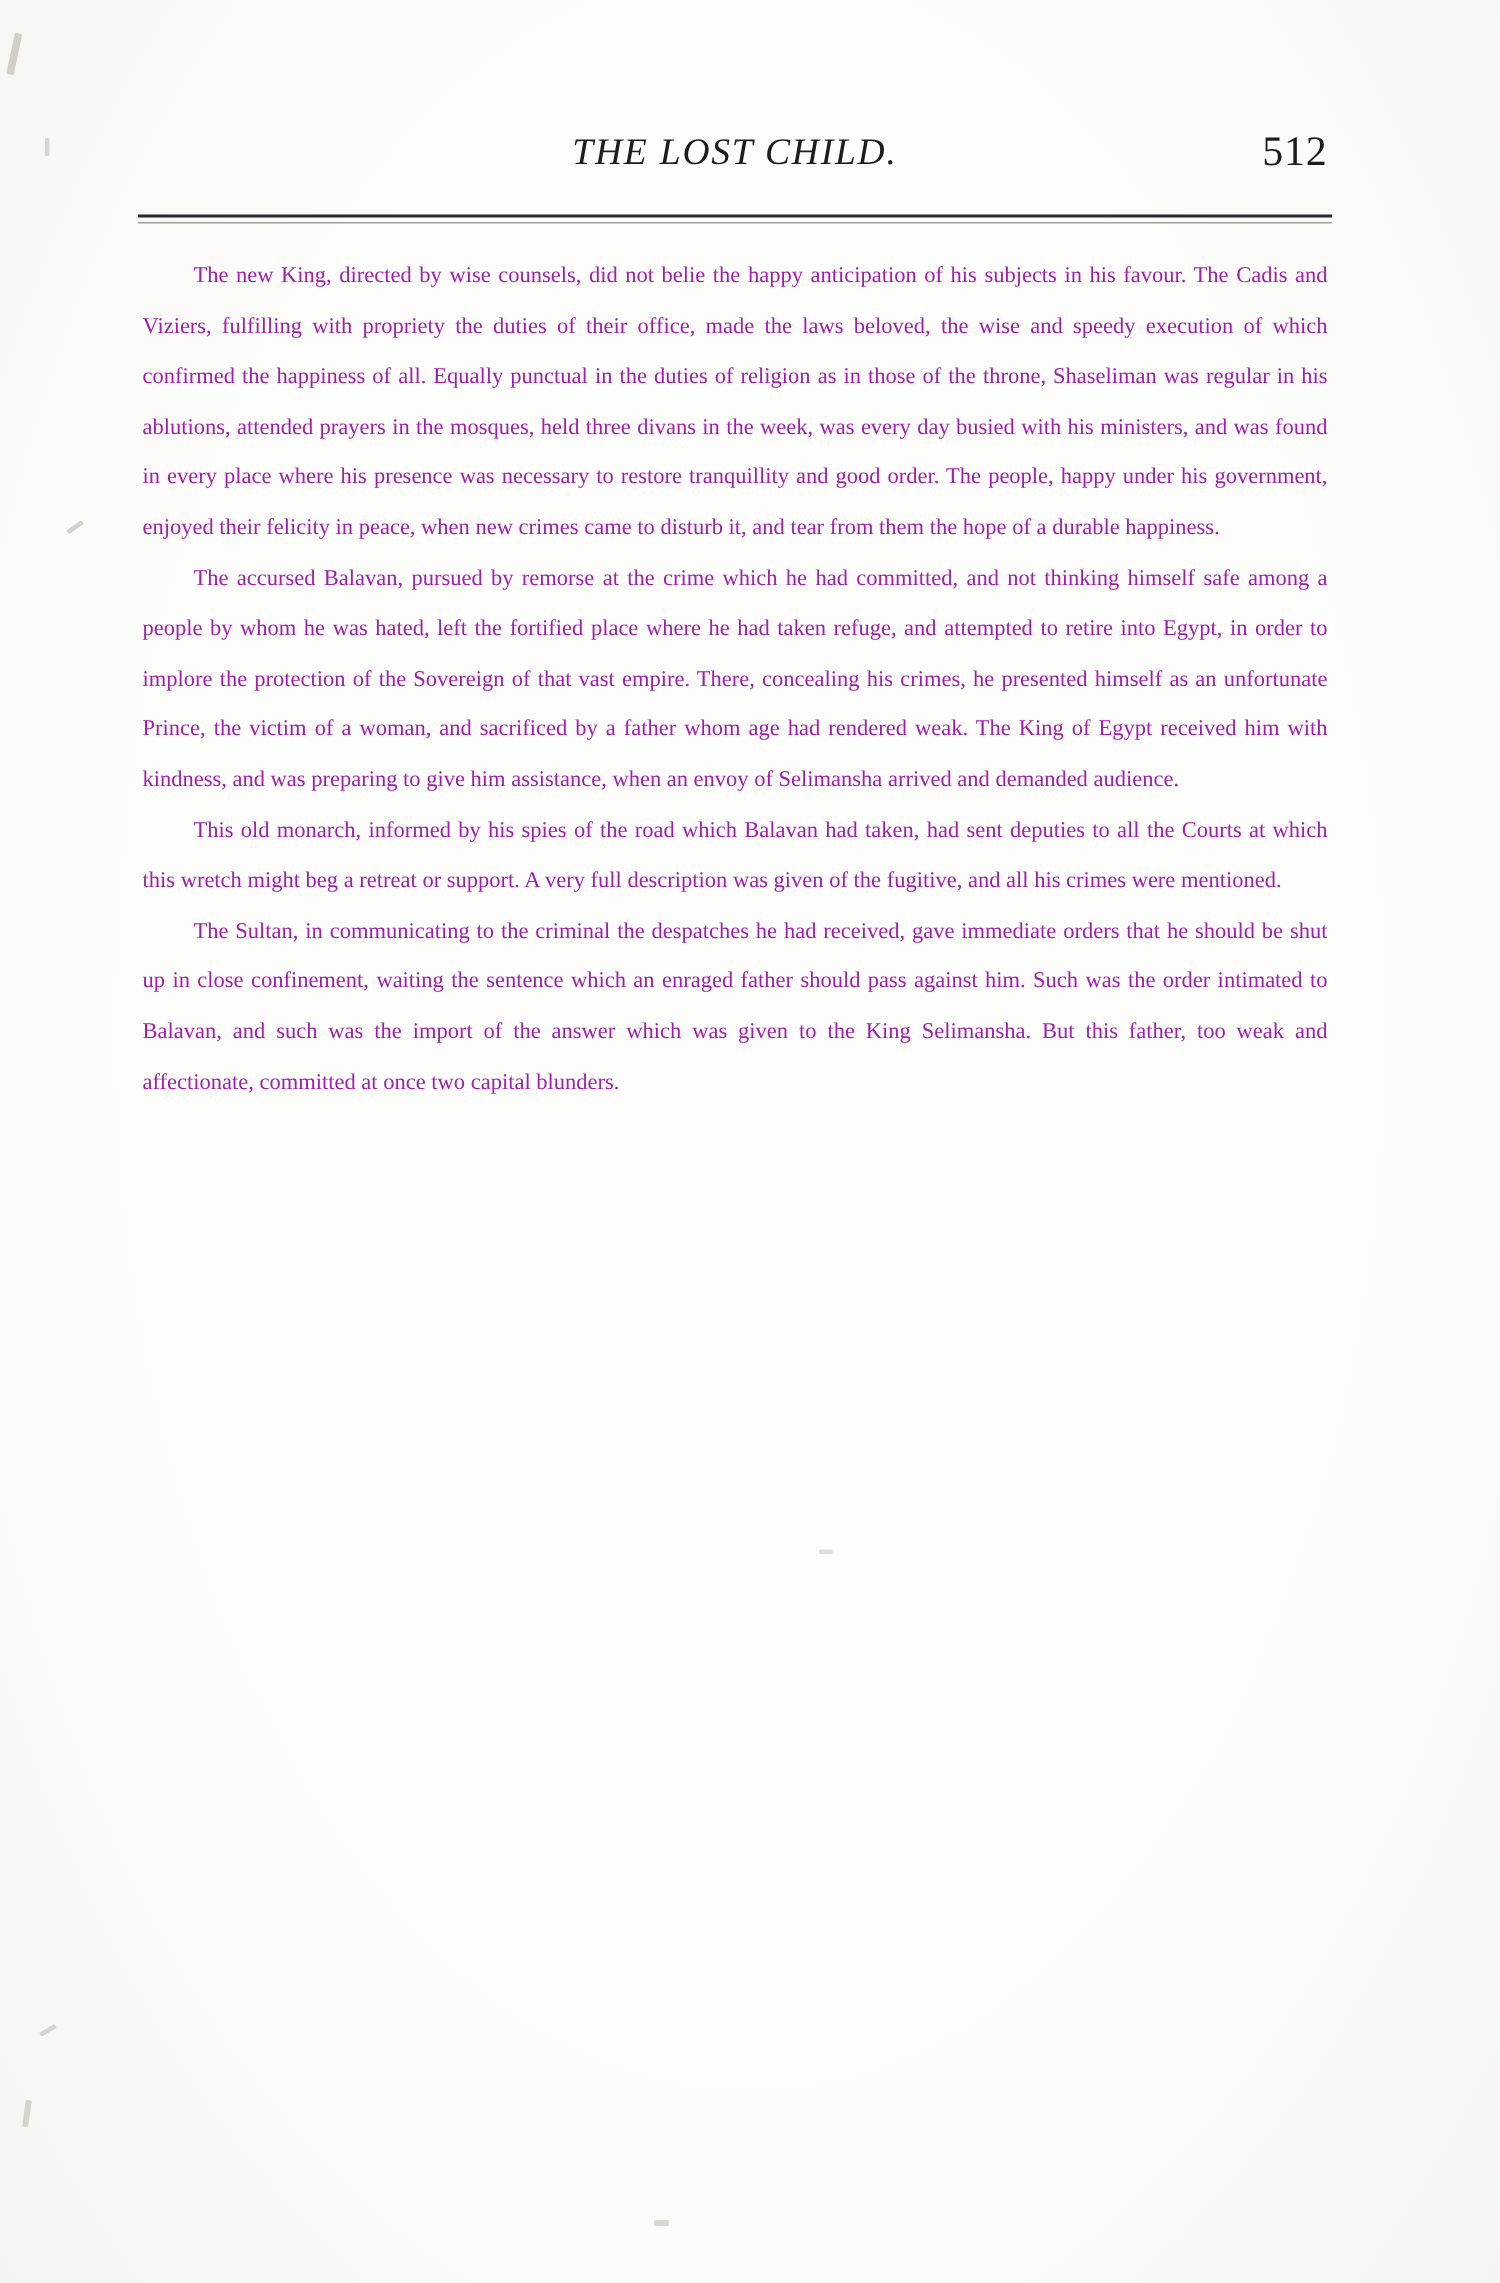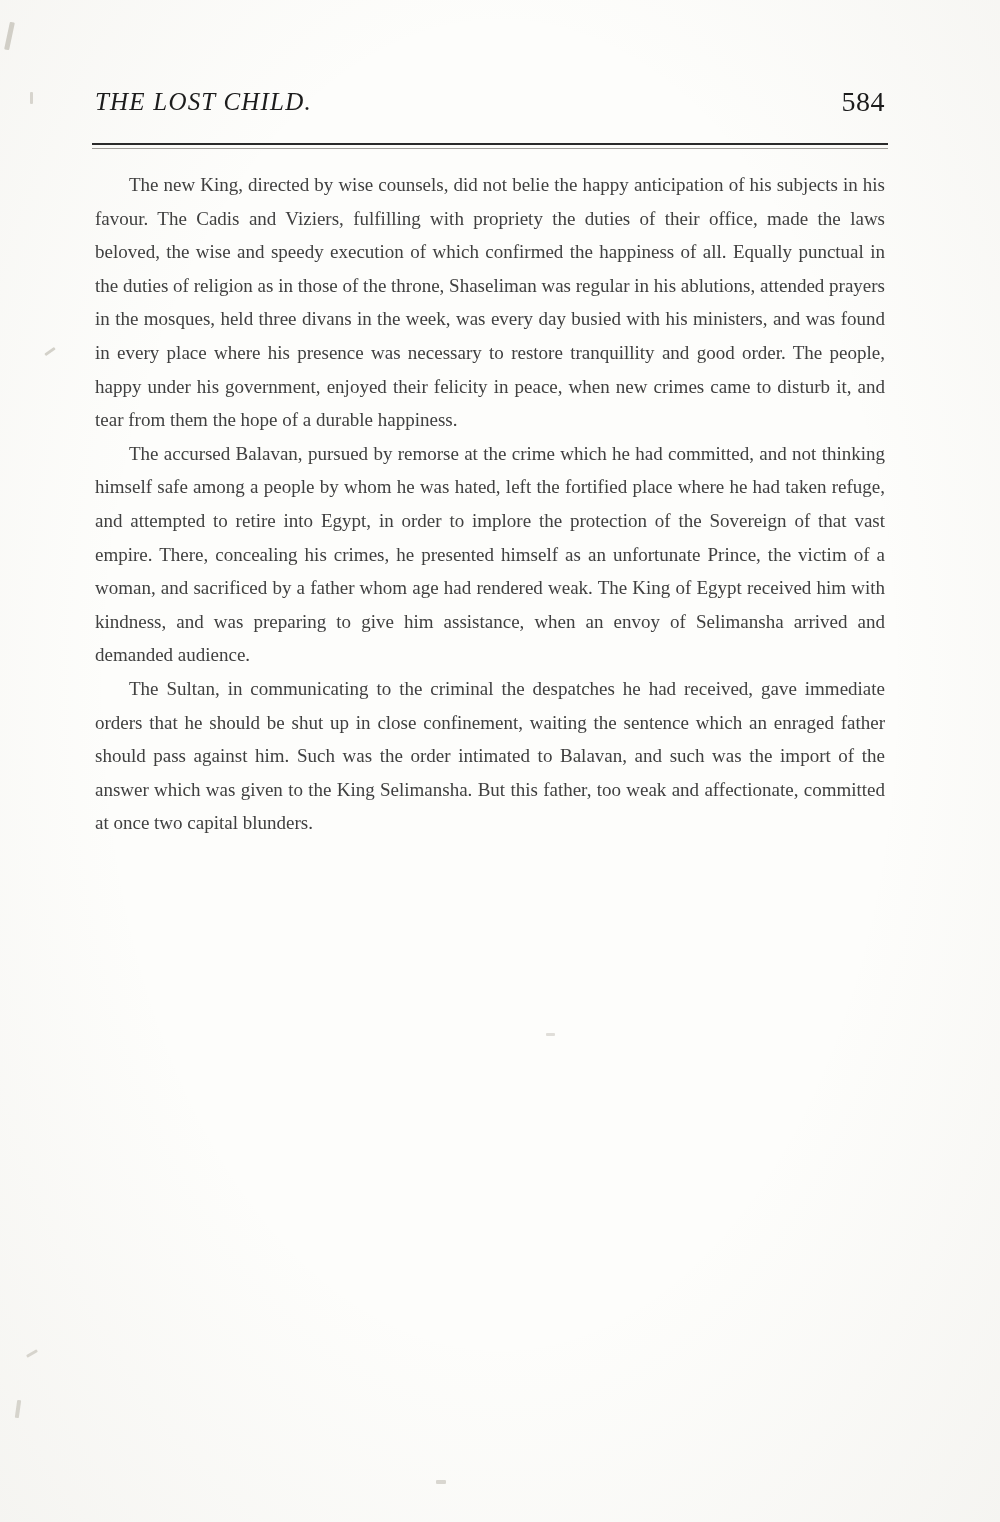--- a/index.html
+++ b/index.html
@@ -38,21 +38,21 @@
     left: 95px;
     top: 88px;
     width: 790px;
     height: 46px;
   }
   .running-title {
     position: absolute;
     left: 0;
     top: 0;
     width: 790px;
-    text-align: left;
+    text-align: center;
     font-style: italic;
     font-size: 25px;
     letter-spacing: 1.2px;
     color: #1c1c1c;
   }
   .page-number {
     position: absolute;
     right: 0;
     top: -2px;
     font-size: 28px;
@@ -73,25 +73,25 @@
     height: 1px;
     background: #55504a;
     opacity: 0.55;
   }
 
   .body-text {
     position: absolute;
     left: 95px;
     top: 168px;
     width: 790px;
-    font-size: 19px;
+    font-size: 15px;
     line-height: 33.6px;
     text-align: justify;
     text-justify: inter-word;
-    color: #404040;
+    color: #a21caf;
   }
   .body-text p {
     margin: 0;
     text-indent: 34px;
   }
 
   
   .speck {
     position: absolute;
     background: #8a8374;
@@ -108,29 +108,30 @@
 </style>
 </head>
 <body>
 
 <div class="page">
 
   <div class="paper-tone"></div>
 
   <div class="header">
     <div class="running-title">THE LOST CHILD.</div>
-    <div class="page-number">584</div>
+    <div class="page-number">512</div>
   </div>
 
   <div class="rule"></div>
   <div class="rule thin"></div>
 
   <div class="body-text">
     <p>The new King, directed by wise counsels, did not belie the happy anticipation of his subjects in his favour.  The Cadis and Viziers, fulfilling with propriety the duties of their office, made the laws beloved, the wise and speedy execution of which confirmed the happiness of all.   Equally punctual in the duties of religion as in those of the throne, Shaseliman was regular in his ablutions, attended prayers in the mosques, held three divans in the week, was every day busied with his ministers, and was found in every place where his presence was necessary to restore tranquillity and good order.   The people, happy under his government, enjoyed their felicity in peace, when new crimes came to disturb it, and tear from them the hope of a durable happiness.</p>
     <p>The accursed Balavan, pursued by remorse at the crime which he had committed, and not thinking himself safe among a people by whom he was hated, left the fortified place where he had taken refuge, and attempted to retire into Egypt, in order to implore the protection of the Sovereign of that vast empire.   There, concealing his crimes, he presented himself as an unfortunate Prince, the victim of a woman, and sacrificed by a father whom age had rendered weak.   The King of Egypt received him with kindness, and was preparing to give him assistance, when an envoy of Selimansha arrived and demanded audience.</p>
+    <p>This old monarch, informed by his spies of the road which Balavan had taken, had sent deputies to all the Courts at which this wretch might beg a retreat or support.   A very full description was given of the fugitive, and all his crimes were mentioned.</p>
     <p>The Sultan, in communicating to the criminal the despatches he had received, gave immediate orders that he should be shut up in close confinement, waiting the sentence which an enraged father should pass against him.  Such was the order intimated to Balavan, and such was the import of the answer which was given to the King Selimansha.   But this father, too weak and affectionate, committed at once two capital blunders.</p>
   </div>
 
   <div class="speck s1"></div>
   <div class="speck s2"></div>
   <div class="speck s3"></div>
   <div class="speck s4"></div>
   <div class="speck s5"></div>
   <div class="speck s6"></div>
   <div class="speck s7"></div>

